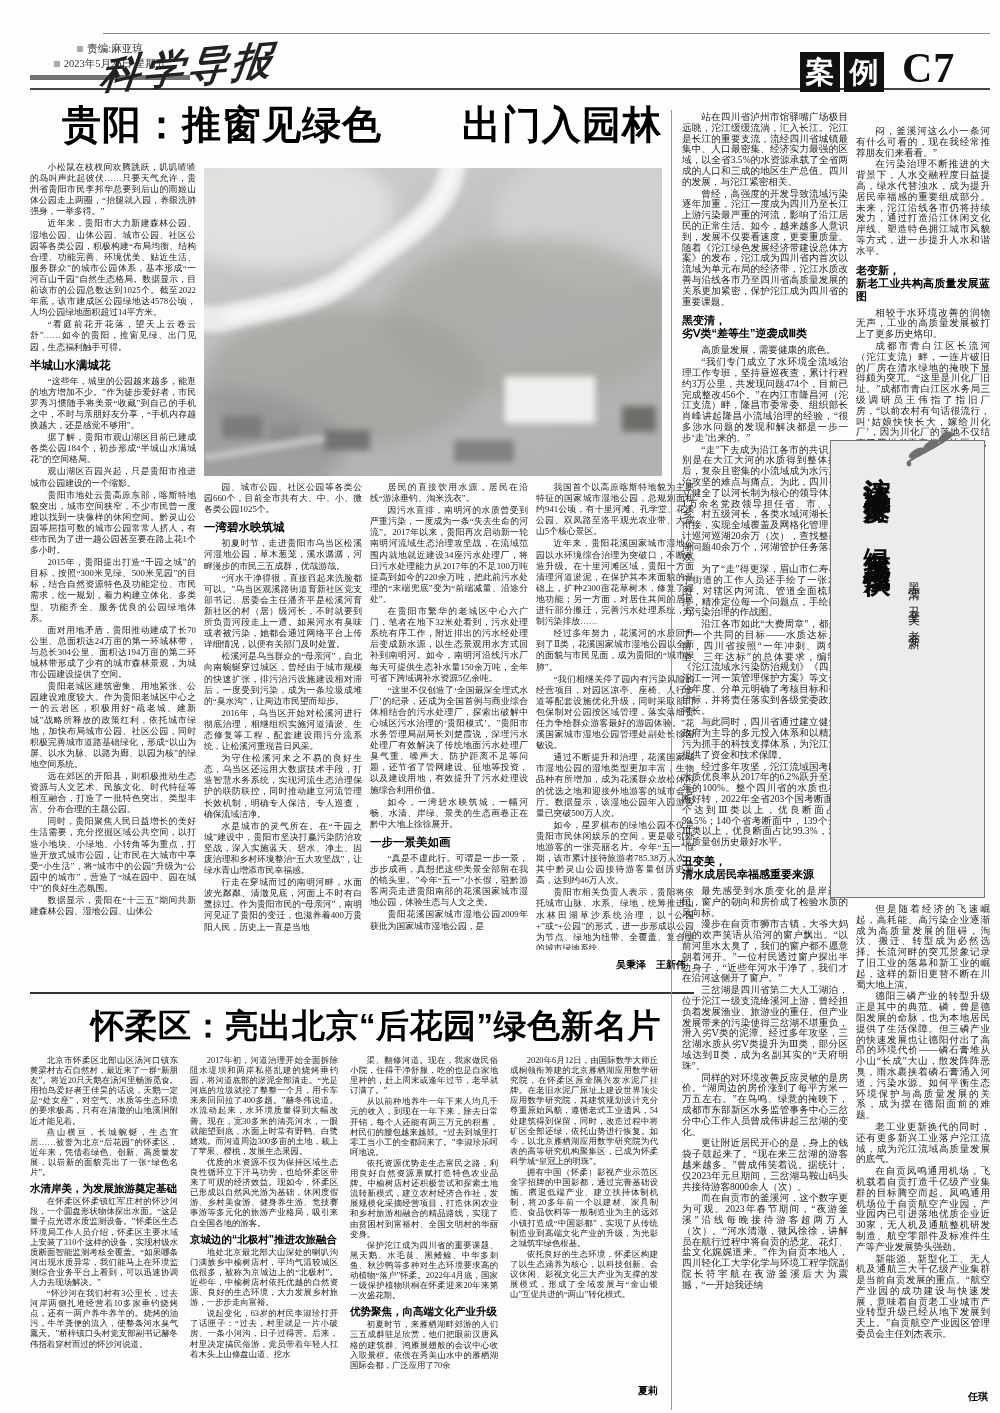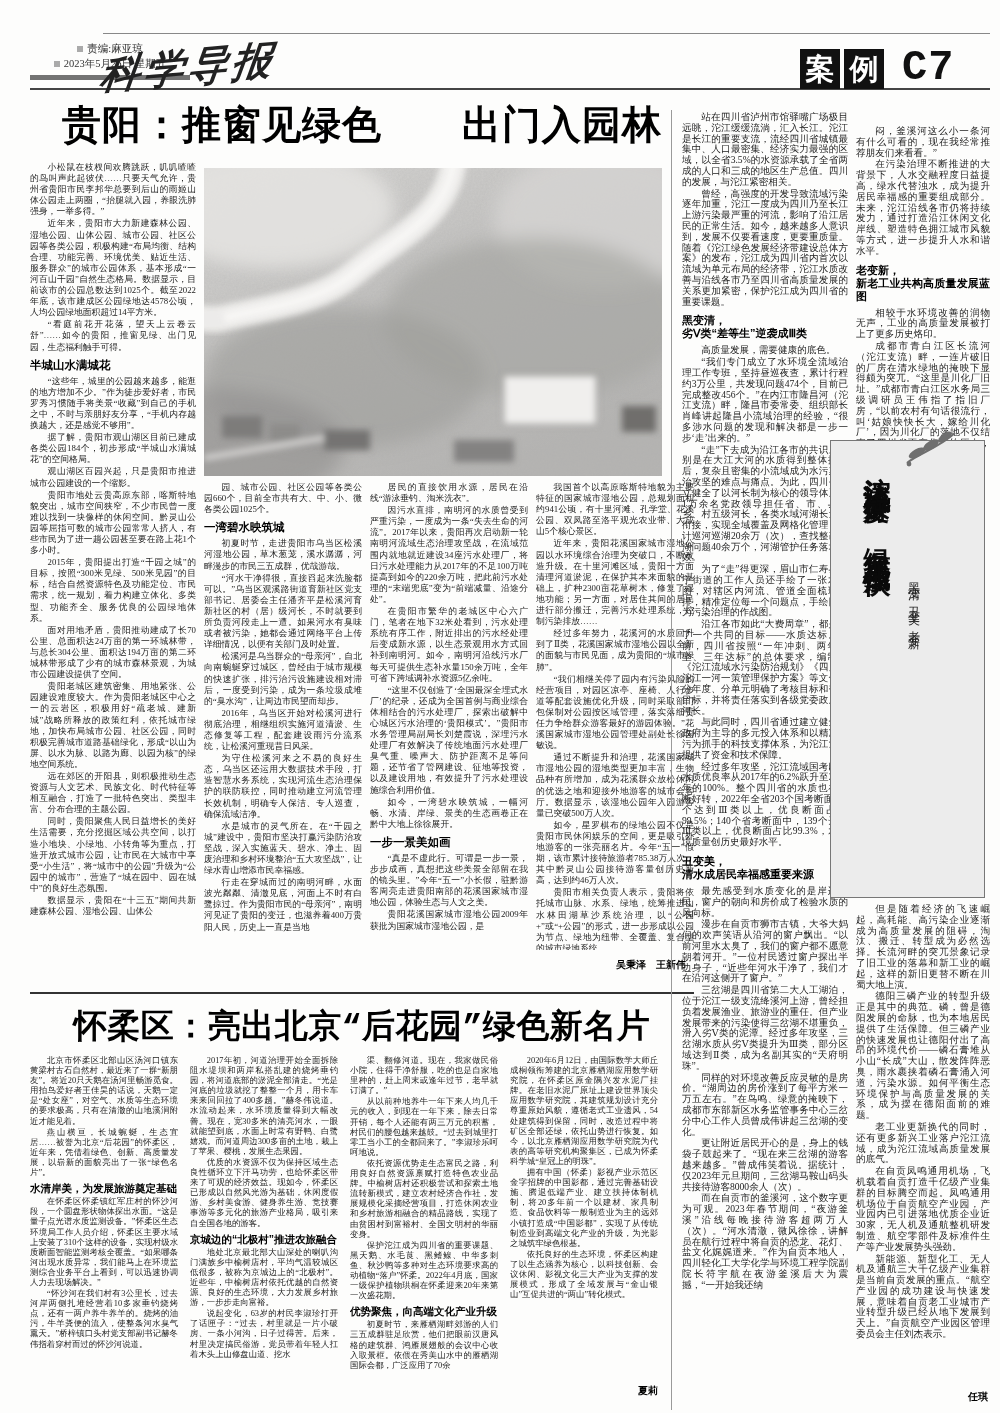--- a/index.html
+++ b/index.html
@@ -8,21 +8,21 @@
   .abs{position:absolute;}
   .rule{position:absolute;background:#555;}
   
   .ed-line{font-size:10.5px;color:#333;line-height:15px;white-space:nowrap;}
   .sq{display:inline-block;width:6px;height:6px;background:#aaa;margin-right:4px;}
   .masthead{font-style:italic;font-weight:bold;font-size:40px;color:#222;
             font-family:"DejaVu Serif",serif;transform:rotate(-5deg) skewX(-12deg);letter-spacing:4px;}
   .secbox{display:inline-block;width:40px;height:40px;background:#111;color:#fff;
           font-family:"Liberation Sans",sans-serif;font-weight:bold;font-size:29px;
           text-align:center;line-height:40px;margin-right:4px;}
-  .pageno{font-family:Liberation Mono, monospace;font-weight:bold;font-size:42px;color:#111;letter-spacing:1px;}
+  .pageno{font-family:Liberation Serif, serif;font-weight:bold;font-size:42px;color:#111;letter-spacing:1px;}
   
   .headline1{font-family:Liberation Mono, monospace;font-weight:900;font-size:39px;
              letter-spacing:1px;color:#000;text-align:center;white-space:nowrap;}
   .headline3{font-family:"Liberation Sans",sans-serif;font-weight:900;font-size:33px;
              letter-spacing:0.5px;color:#000;text-align:center;white-space:nowrap;}
   
   .col{overflow:hidden;text-align:justify;}
   .para{margin:0 0 1px 0;text-indent:2em;}
   .sub{font-family:"Liberation Sans",sans-serif;font-weight:bold;color:#000;
        margin:7px 0 5px 0;white-space:pre-line;}
@@ -202,21 +202,21 @@
 
 <div class="abs col a2" style="left:856px;top:904px;width:134px;height:480px;">
     <p class="para">但是随着经济的飞速崛起，高耗能、高污染企业逐渐成为高质量发展的阻碍，淘汰、搬迁、转型成为必然选择。长流河畔的突兀景象记录了旧工业的落幕和新工业的崛起，这样的新旧更替不断在川蜀大地上演。</p>
     <p class="para">德阳三磷产业的转型升级正是其中的典范。磷，曾是德阳发展的命脉，也为本地居民提供了生活保障。但三磷产业的快速发展也让德阳付出了高昂的环境代价——磷石膏堆从小山“长成”大山，散发阵阵恶臭，雨水裹挟着磷石膏涌入河道，污染水源。如何平衡生态环境保护与高质量发展的关系，成为摆在德阳面前的难题。</p>
     <p class="para">老工业更新换代的同时，还有更多新兴工业落户沱江流域，成为沱江流域高质量发展的底气。</p>
     <p class="para">在自贡凤鸣通用机场，飞机载着自贡打造千亿级产业集群的目标腾空而起。凤鸣通用机场位于自贡航空产业园，产业园内已引进落地优质企业近30家，无人机及通航整机研发制造、航空零部件及标准件生产等产业发展势头强劲。</p>
     <p class="para">新能源、新型化工、无人机及通航三大千亿级产业集群是当前自贡发展的重点。“航空产业园的成功建设与快速发展，意味着自贡老工业城市产业转型升级已经从地下发展到天上。”自贡航空产业园区管理委员会主任刘杰表示。</p>
   </div>
 <div class="abs byline" style="left:880px;top:1390px;width:108px;">任琪</div>
 
-<div class="abs headline3" style="left:30px;top:1004px;width:664px;font-family:Liberation Mono, monospace;">怀柔区：亮出北京“后花园”绿色新名片</div>
+<div class="abs headline3" style="left:44px;top:1004px;width:664px;">怀柔区：亮出北京“后花园”绿色新名片</div>
 <div class="abs col a3" style="left:30px;top:1056px;width:148px;height:352px;">
     <p class="para">北京市怀柔区北部山区汤河口镇东黄梁村古石自然村，最近来了一群“新朋友”。将近20只天鹅在汤河里畅游觅食。用拍鸟爱好者王佳昊的话说，天鹅一定是“处女座”，对空气、水质等生态环境的要求极高，只有在清澈的山地溪涧附近才能见着。</p>
     <p class="para">燕山横亘，长城蜿蜒，生态宜居……被誉为北京“后花园”的怀柔区，近年来，凭借着绿色、创新、高质量发展，以崭新的面貌亮出了一张“绿色名片”。</p>
     <h3 class="sub">水清岸美，为发展旅游奠定基础</h3>
     <p class="para">在怀柔区怀柔镇红军庄村的怀沙河段，一个圆盘形状物体探出水面。“这是量子点光谱水质监测设备。”怀柔区生态环境局工作人员介绍，怀柔区主要水域上安装了310个这样的设备，实现村级水质断面智能监测考核全覆盖。“如果哪条河出现水质异常，我们能马上在环境监测综合业务平台上看到，可以迅速协调人力去现场解决。”</p>
     <p class="para">“怀沙河在我们村有3公里长，过去河岸两侧扎堆经营着10多家垂钓烧烤点，还有一两户养牛养羊的。烧烤的油污，牛羊粪便的流入，使整条河水臭气熏天。”桥梓镇口头村党支部副书记赫冬伟指着穿村而过的怀沙河说道。</p>
   </div>
 <div class="abs col a3" style="left:190px;top:1056px;width:148px;height:352px;">
     <p class="para">2017年初，河道治理开始全面拆除阻水堤坝和两岸私搭乱建的烧烤垂钓园，将河道底部的淤泥全部清走。“光是河底的垃圾就挖了整整一个月，用卡车来来回回拉了400多趟。”赫冬伟说道。水流动起来，水环境质量得到大幅改善。现在，宽30多米的清亮河水，一眼就能望到底，水面上时常有野鸭、白鹭嬉戏。而河道周边300多亩的土地，栽上了苹果、樱桃，发展生态果园。</p>
     <p class="para">优质的水资源不仅为保持区域生态良性循环立下汗马功劳，也给怀柔区带来了可观的经济效益。现如今，怀柔区已形成以自然风光游为基础，休闲度假游、乡村美食游、健身养生游、竞技赛事游等多元化的旅游产业格局，吸引来自全国各地的游客。</p>

